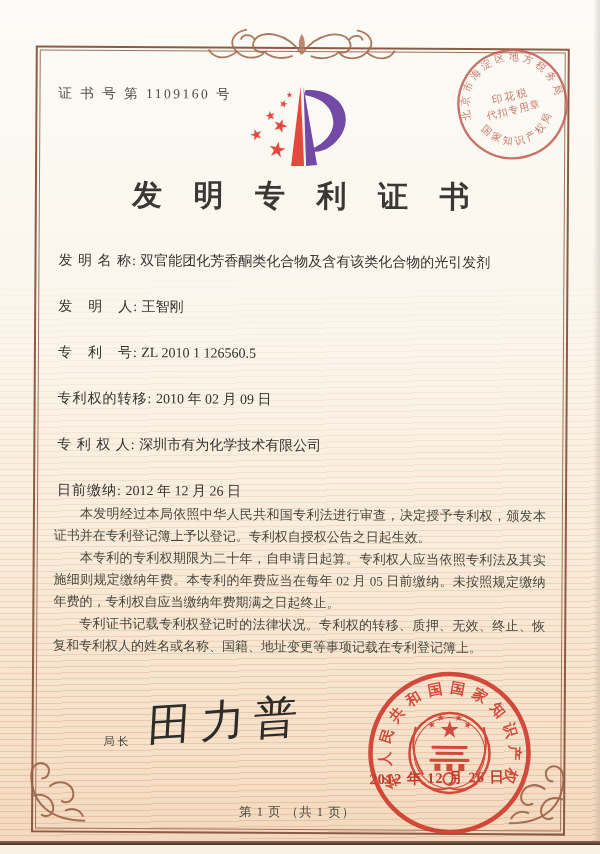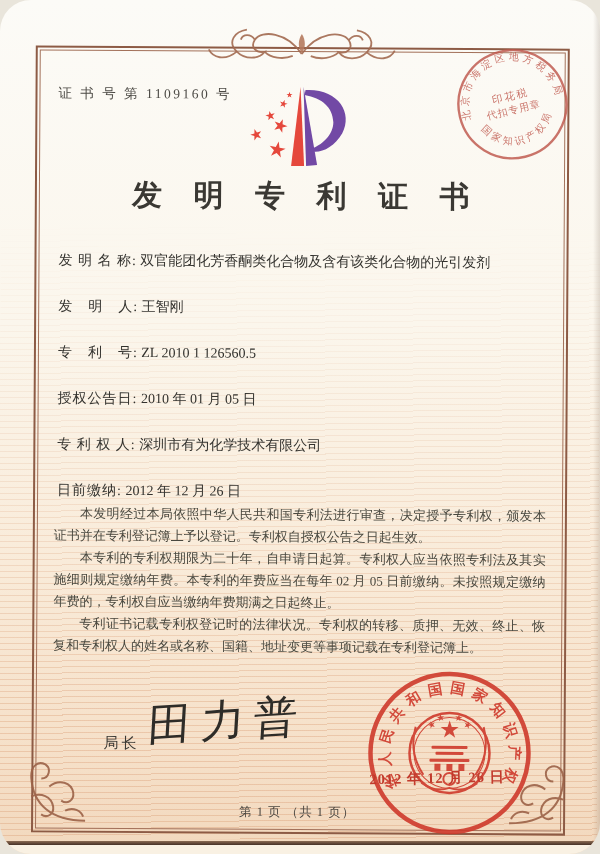--- a/index.html
+++ b/index.html
@@ -1,18 +1,18 @@
 <!DOCTYPE html>
 <html><head>
 <meta charset="utf-8">
 <style>
   html,body{margin:0;padding:0;background:#e9e5db;}
   .page{position:relative;width:600px;height:854px;overflow:hidden;
     background:linear-gradient(180deg,#fcfbf7 0%,#fbf6ec 38%,#f9ebd9 66%,#f5dfc7 90%,#f2d8bd 100%);
-    font-family:"Liberation Serif","DejaVu Serif",serif;border-radius:31px;}
+    font-family:"Liberation Serif","DejaVu Serif",serif;}
   .sheet{position:absolute;inset:0;transform:rotate(0.35deg);transform-origin:50% 40%;}
   .stripes{position:absolute;left:0;right:0;top:225px;height:615px;
     background:repeating-linear-gradient(179deg, rgba(211,138,94,.30) 0 1px, rgba(255,255,255,0) 1px 6px);
     -webkit-mask-image:linear-gradient(180deg,transparent,rgba(0,0,0,.55) 45%,#000 80%);
     mask-image:linear-gradient(180deg,transparent,rgba(0,0,0,.55) 45%,#000 80%);}
   .frame{position:absolute;left:34px;top:47px;width:530px;height:783px;border:2px solid #8d5b45;}
   .frame-inner{position:absolute;inset:2px;border:1px solid #a3715a;}
   .right-edge{position:absolute;right:0;top:0;width:7px;height:100%;
     background:linear-gradient(90deg,rgba(0,0,0,0),rgba(110,90,75,.20));}
   .photo-edge{position:absolute;left:0;top:841px;width:600px;height:4px;
@@ -21,21 +21,21 @@
 
   .certno{position:absolute;left:57px;top:86px;font-size:13.5px;letter-spacing:2.5px;color:#4c4a45;}
   .title{position:absolute;left:0;top:176px;width:100%;text-align:center;font-size:30px;
     letter-spacing:12px;text-indent:12px;color:#3a3833;font-weight:600;}
   .fields{position:absolute;left:58px;top:251px;width:486px;}
   .field{margin-bottom:25px;font-size:14px;color:#33322e;line-height:21px;}
   .field .lab{letter-spacing:1px;}
   .paras{position:absolute;left:55px;top:504px;width:492px;font-size:13px;line-height:22px;
     color:#49483f;text-align:justify;}
   .paras p{margin:0;text-indent:2em;}
-  .commissioner{position:absolute;left:106px;top:735px;font-size:15px;letter-spacing:3px;color:#3c3a35;}
+  .commissioner{position:absolute;left:106px;top:735px;font-size:11px;letter-spacing:3px;color:#3c3a35;}
   .signature{position:absolute;left:150px;top:692px;font-size:44px;color:#2e2c28;
     transform:rotate(-4deg) skewX(-7deg);letter-spacing:9px;font-weight:500;}
   .seal-date{position:absolute;left:372px;top:768px;font-size:14.5px;font-weight:bold;color:#c23a2c;
     letter-spacing:1px;transform:rotate(-1.5deg);}
   .footer{position:absolute;left:0;top:804px;width:100%;text-align:center;font-size:12.5px;
     color:#4a4640;letter-spacing:1px;}
 
   .orn-top{position:absolute;left:203px;top:22px;}
   .orn-bl{position:absolute;left:22px;top:760px;}
   .orn-br{position:absolute;left:506px;top:760px;transform:scaleX(-1);}
@@ -135,22 +135,22 @@
       </div>
       <div class="field">
         <span class="lab">发　明　人:</span>
         <span class="val">王智刚</span>
       </div>
       <div class="field">
         <span class="lab">专　利　号:</span>
         <span class="val">ZL 2010 1 126560.5</span>
       </div>
       <div class="field">
-        <span class="lab">授权公告日:</span>
-        <span class="val">2010 年 01 月 05 日</span>
+        <span class="lab">专利权的转移:</span>
+        <span class="val">2010 年 02 月 09 日</span>
       </div>
       <div class="field">
         <span class="lab">专 利 权 人:</span>
         <span class="val">深圳市有为化学技术有限公司</span>
       </div>
       <div class="field">
         <span class="lab">日前缴纳:</span>
         <span class="val">2012 年 12 月 26 日</span>
       </div>
     </div>

